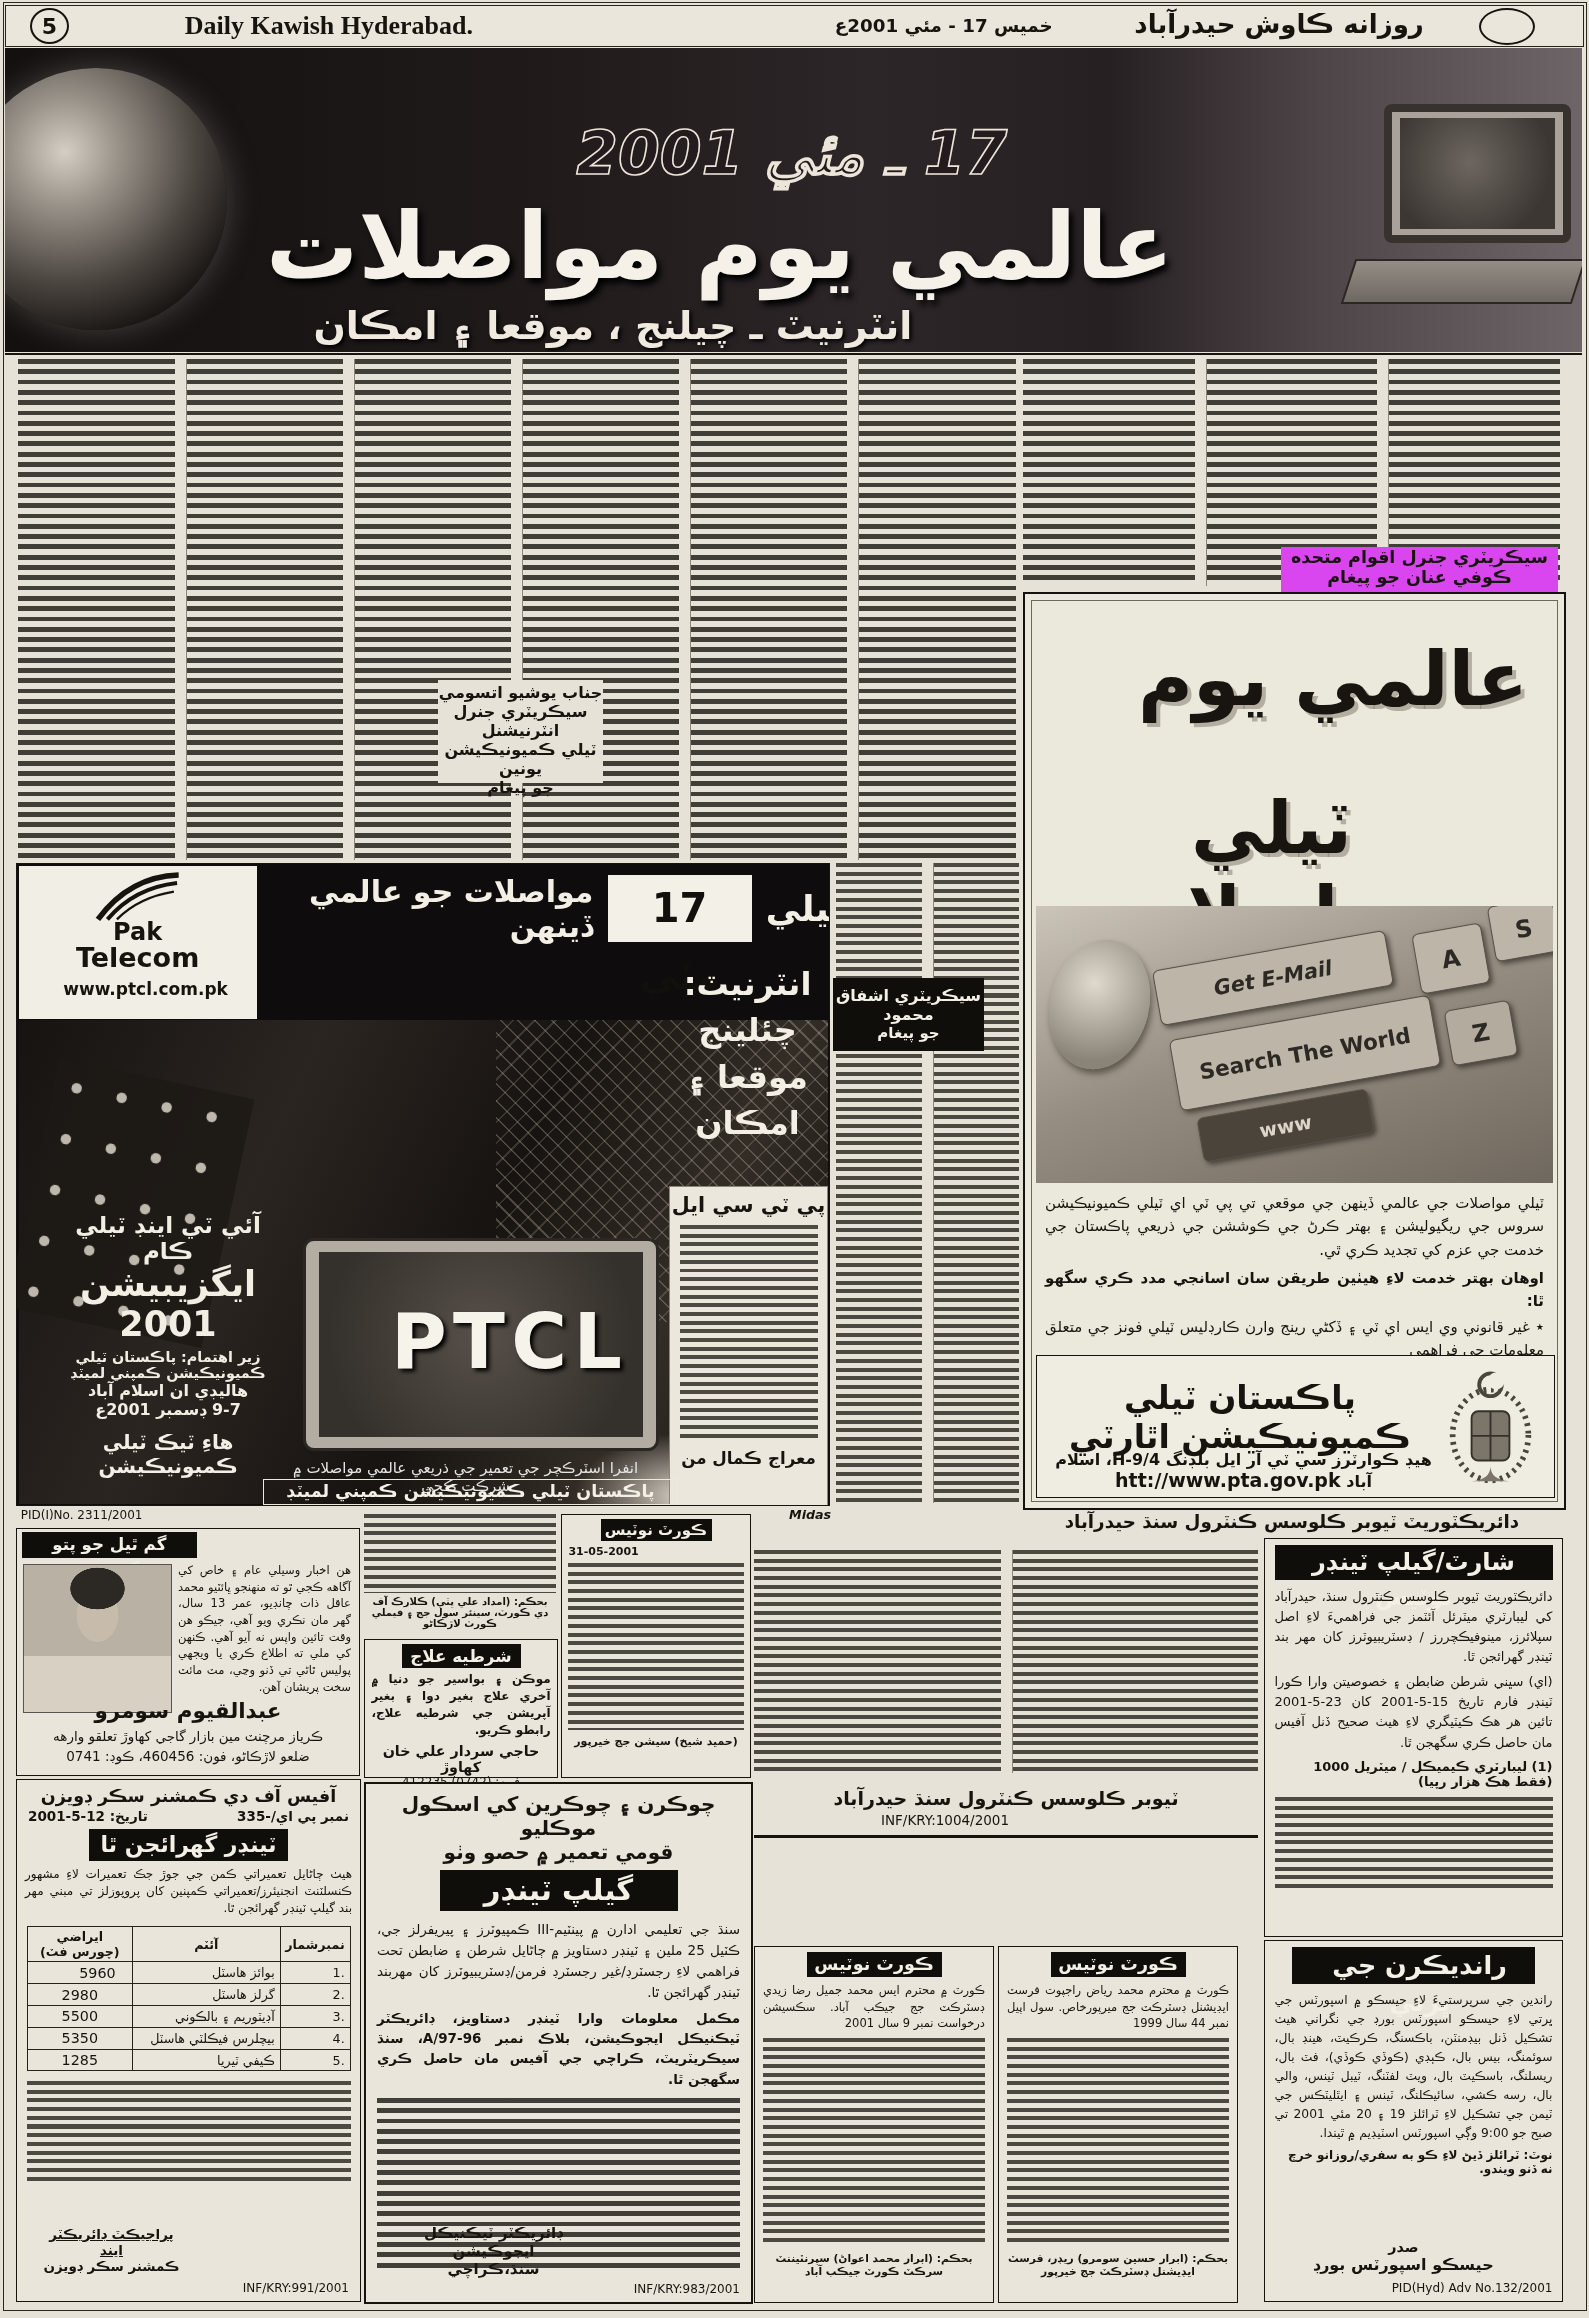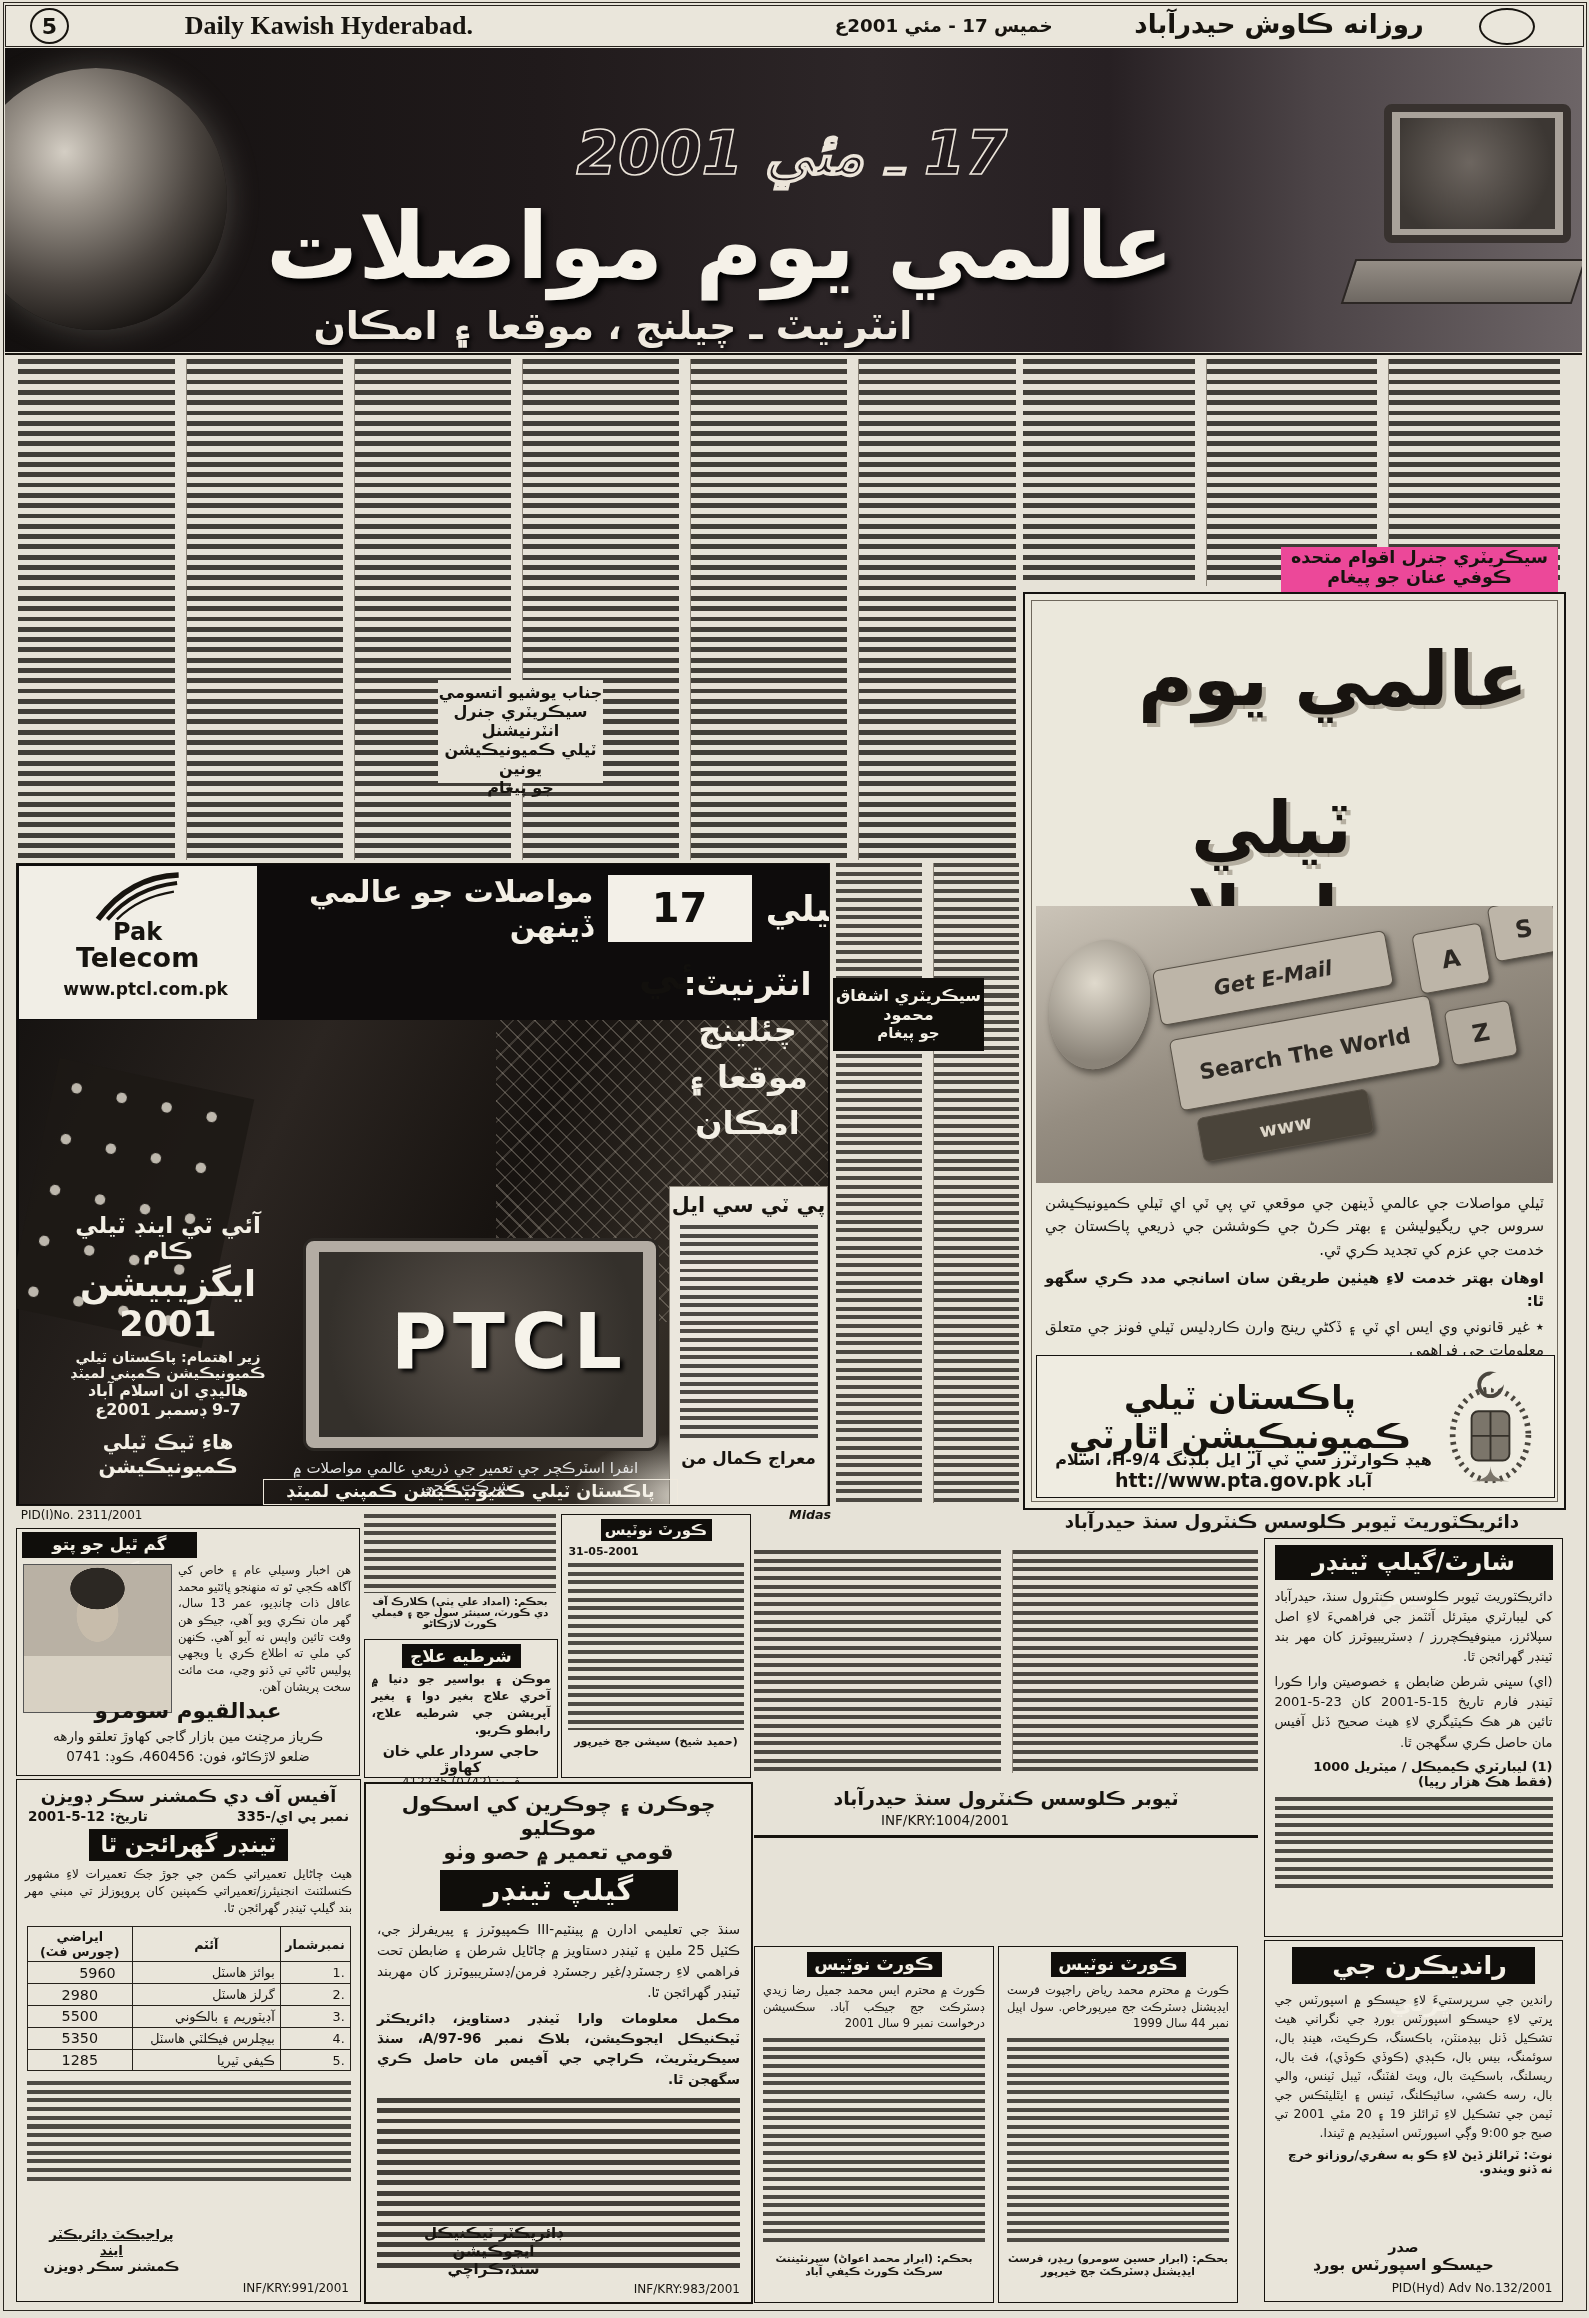--- a/index.html
+++ b/index.html
@@ -59,21 +59,21 @@
     <div class="sim"></div>
     <div class="sim"></div>
   </div>
 
   <div class="abs colgrid" style="left:1023px;top:359px;width:537px;height:227px;grid-template-columns:repeat(3,1fr);">
     <div class="sim"></div>
     <div class="sim"></div>
     <div class="sim"></div>
   </div>
 
-  <div class="abs ctr" style="left:1281px;top:547px;width:277px;height:46px;background:#ec4899;">
+  <div class="abs ctr" style="left:1281px;top:547px;width:277px;height:46px;background:#d946ef;">
     <div class="b" style="font-size:17.5px;">سيڪريٽري جنرل اقوام متحده</div>
     <div class="b" style="font-size:17.5px;">ڪوفي عنان جو پيغام</div>
   </div>
 
   <div class="abs ctr" style="left:438px;top:680px;width:165px;height:100px;background:#e6e2d7;padding-top:3.2px;">
     <div class="b" style="font-size:16px;">جناب يوشيو اتسومي</div>
     <div class="b" style="font-size:16px;">سيڪريٽري جنرل انٽرنيشنل</div>
     <div class="b" style="font-size:16px;">ٽيلي ڪميونيڪيشن يونين</div>
     <div class="b" style="font-size:16px;">جو پيغام</div>
   </div>
@@ -294,21 +294,21 @@
     </div>
     <div class="b ctr" style="font-size:19px;margin-top:14.3px;">ٽيوبر ڪلوسس ڪنٽرول سنڌ حيدرآباد</div>
     <div class="ltr" style="font-size:13.5px;margin:3.2px 0 0 127px;direction:ltr;text-align:left;">INF/KRY:1004/2001</div>
     <div style="height:3.2px;background:#17140f;margin-top:6.4px;"></div>
   </div>
 
   <div class="abs box" style="left:754px;top:1946px;width:238px;height:355px;">
     <div class="bh" style="width:135px;height:25.4px;font-size:17.5px;line-height:25.4px;margin:4.8px auto;">ڪورٽ نوٽيس</div>
     <div style="font-size:11.5px;padding:0 8px;text-align:justify;line-height:1.45;">ڪورٽ ۾ محترم ايس محمد جميل رضا زيدي ڊسٽرڪٽ جج جيڪب آباد. سڪسيشن درخواست نمبر 9 سال 2001</div>
     <div class="sim-sm" style="height:207px;margin:6.4px 8px;"></div>
-    <div class="b ctr" style="font-size:10.7px;padding:0 6.4px;">بحڪم: (ابرار محمد اعواڻ) سپرنٽيننٽ سرڪٽ ڪورٽ ڪيفي آباد</div>
+    <div class="b ctr" style="font-size:10.7px;padding:0 6.4px;">بحڪم: (ابرار محمد اعواڻ) سپرنٽيننٽ سرڪٽ ڪورٽ جيڪب آباد</div>
   </div>
 
   <div class="abs box" style="left:998px;top:1946px;width:238px;height:355px;">
     <div class="bh" style="width:135px;height:25.4px;font-size:17.5px;line-height:25.4px;margin:4.8px auto;">ڪورٽ نوٽيس</div>
     <div style="font-size:11.5px;padding:0 8px;text-align:justify;line-height:1.45;">ڪورٽ ۾ محترم محمد رياض راجپوت فرسٽ ايڊيشنل ڊسٽرڪٽ جج ميرپورخاص. سول اپيل نمبر 44 سال 1999</div>
     <div class="sim-sm" style="height:207px;margin:6.4px 8px;"></div>
     <div class="b ctr" style="font-size:10.7px;padding:0 6.4px;">بحڪم: (ابرار حسين سومرو) ريڊر، فرسٽ ايڊيشنل ڊسٽرڪٽ جج خيرپور</div>
   </div>
 
   <div class="abs box" style="left:1264px;top:1538px;width:297px;height:397px;">

